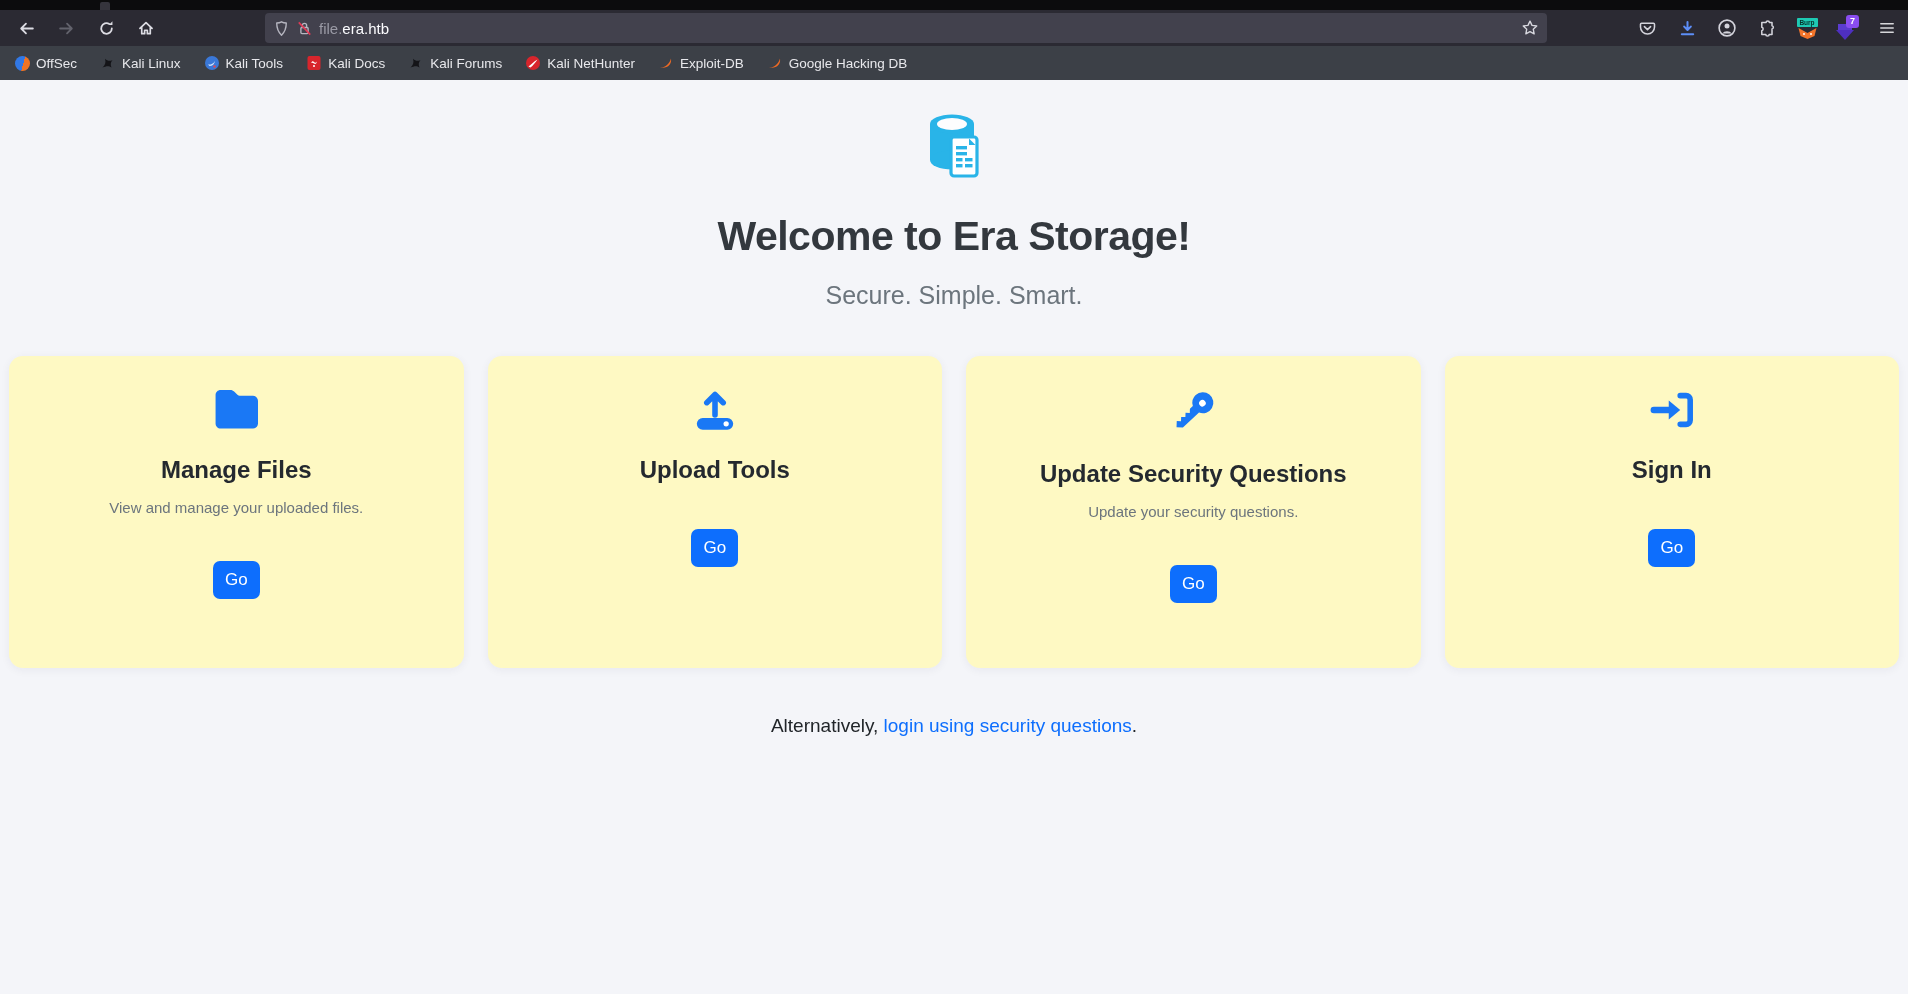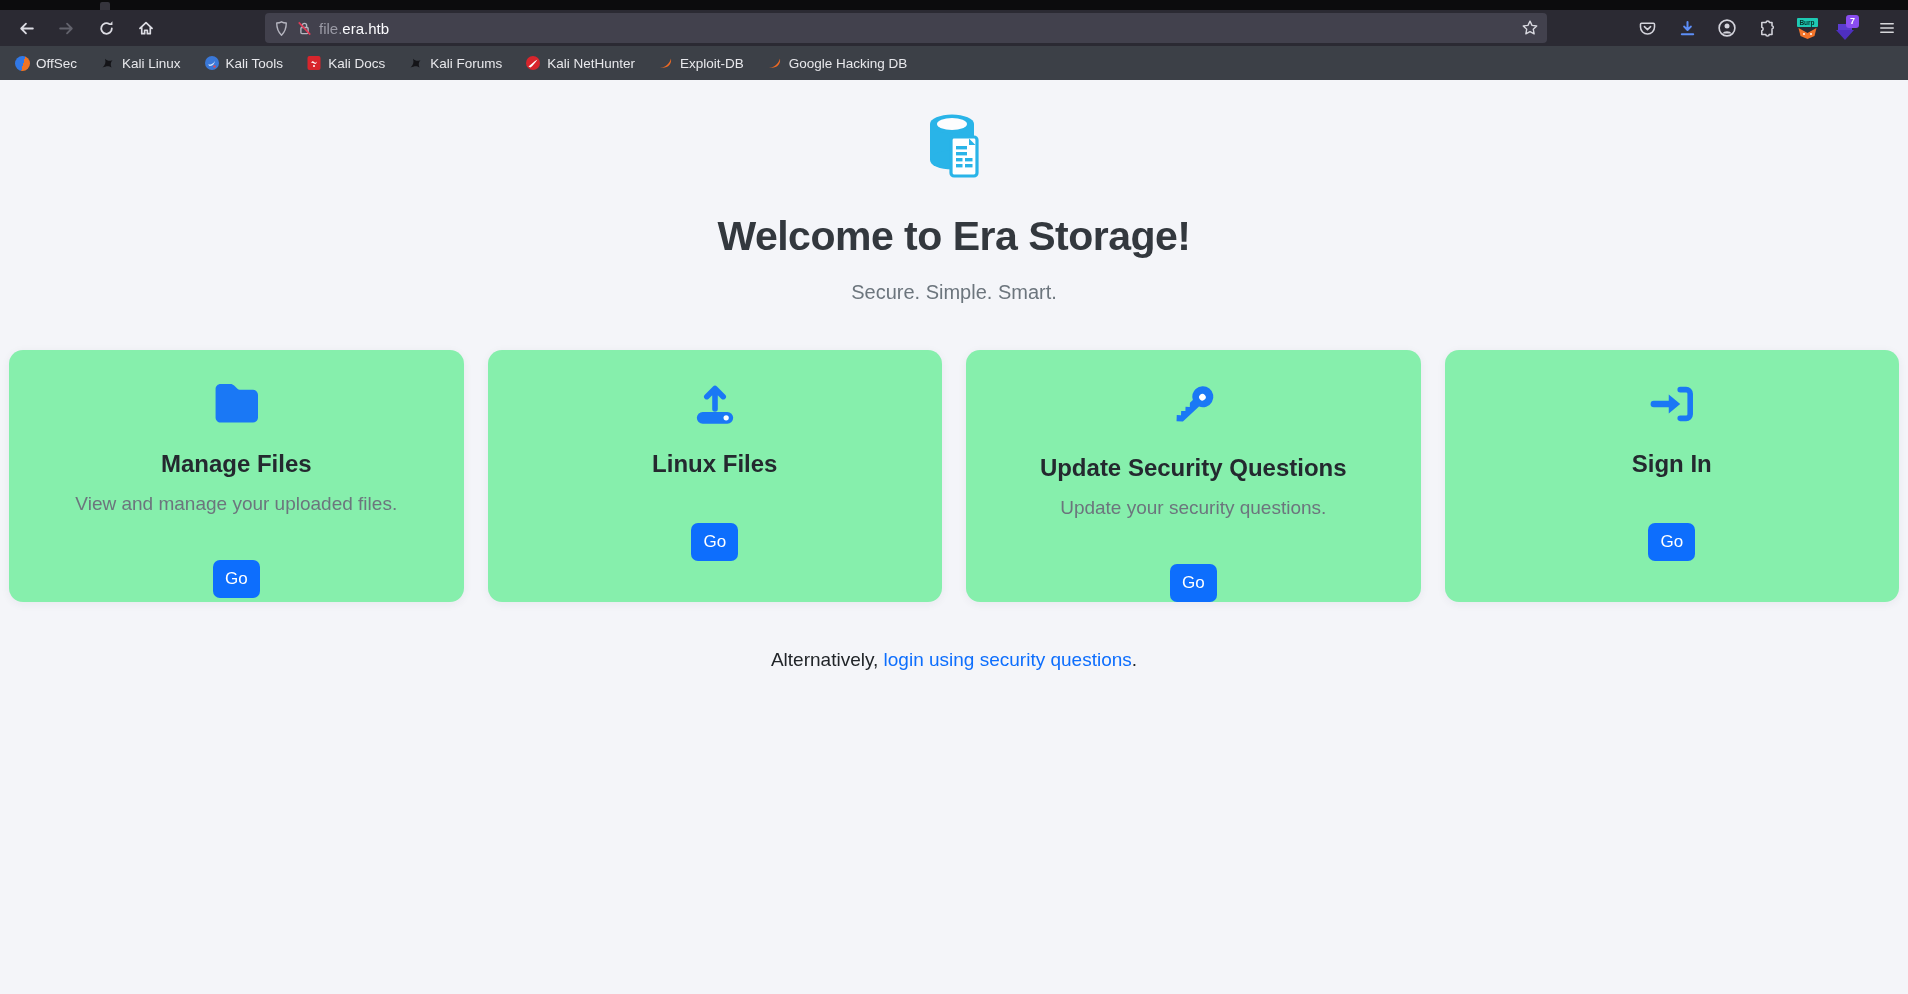--- a/index.html
+++ b/index.html
@@ -39,27 +39,27 @@
                   display:flex; align-items:center; gap:23px; padding-left:14px; }
   .bm { display:flex; align-items:flex-end; gap:6px; }
   .bm .lbl { font-size:13.5px; color:#e8e8ec; }
   .fav { width:16px; height:16px; display:inline-flex; align-items:center; justify-content:center; }
   .fav-offsec { width:15px; height:15px; border-radius:50%; background:linear-gradient(105deg,#3178e6 54%,#ee7324 54%); }
 
   
   .content { position:absolute; top:80px; left:0; right:0; bottom:0; background:#f4f5f9; text-align:center; }
   .dbicon { margin-top:31px; }
   h1.title { font-size:41px; font-weight:bold; color:#33383e; letter-spacing:-0.5px; margin-top:24px; }
-  .subtitle { font-size:20px; color:#6c757d; margin-top:21px; }
+  .subtitle { font-size:25px; color:#6c757d; margin-top:21px; }
 
   .cards { display:flex; gap:24px; padding:0 9px; margin-top:46px; }
-  .card { flex:1; background:#86efac; border-radius:14px; box-shadow:0 2px 10px rgba(30,40,70,0.06);
-          padding:32px 18px 30px; text-align:center; height:252px; }
+  .card { flex:1; background:#fef9c3; border-radius:14px; box-shadow:0 2px 10px rgba(30,40,70,0.06);
+          padding:32px 18px 30px; text-align:center; height:312px; }
   .card h2 { font-size:24px; font-weight:bold; color:#24292f; margin-top:20px; }
-  .card p { font-size:19px; color:#6c757d; margin-top:15px; }
+  .card p { font-size:15px; color:#6c757d; margin-top:15px; }
   .gobtn { display:inline-block; margin-top:27px; background:#0d6efd; color:#fff; font-size:17px;
            padding:9px 12px; border-radius:7px; border:none; cursor:pointer; font-family:inherit; }
 
   .footline { margin-top:47px; font-size:19px; color:#212529; }
   .footline a { color:#0d6efd; text-decoration:none; }
 </style>
 </head>
 <body>
 
 <div class="tabstrip">
@@ -260,21 +260,21 @@
       <p>View and manage your uploaded files.</p><br>
       <button class="gobtn">Go</button>
     </div>
 
     <div class="card">
       <svg width="48" height="44" viewBox="0 0 16 15">
         <path d="M8 9.2V2.6M5.2 5 8 2.2 10.8 5" stroke="#1a78f5" stroke-width="1.9" fill="none" stroke-linecap="round" stroke-linejoin="round"></path>
         <rect x="1.8" y="10.2" width="12.4" height="4" rx="2" fill="#1a78f5"></rect>
         <circle cx="11.8" cy="12.2" r="0.9" fill="#ffffff"></circle>
       </svg>
-      <h2>Linux Files</h2>
+      <h2>Upload Tools</h2>
       <br>
       <button class="gobtn">Go</button>
     </div>
 
     <div class="card">
       <svg width="48" height="48" viewBox="0 0 16 16">
         <g transform="rotate(137 8 8)">
           <path d="M3.5 11.5a3.5 3.5 0 1 1 3.16-5H14l1.5 1.5L14 9.5l-1-1-1 1-1-1-1 1-1-1-1 1H6.66a3.5 3.5 0 0 1-3.16 2z" fill="#1a78f5"></path>
           <circle cx="3.7" cy="8" r="1.1" fill="#ffffff"></circle>
         </g>

